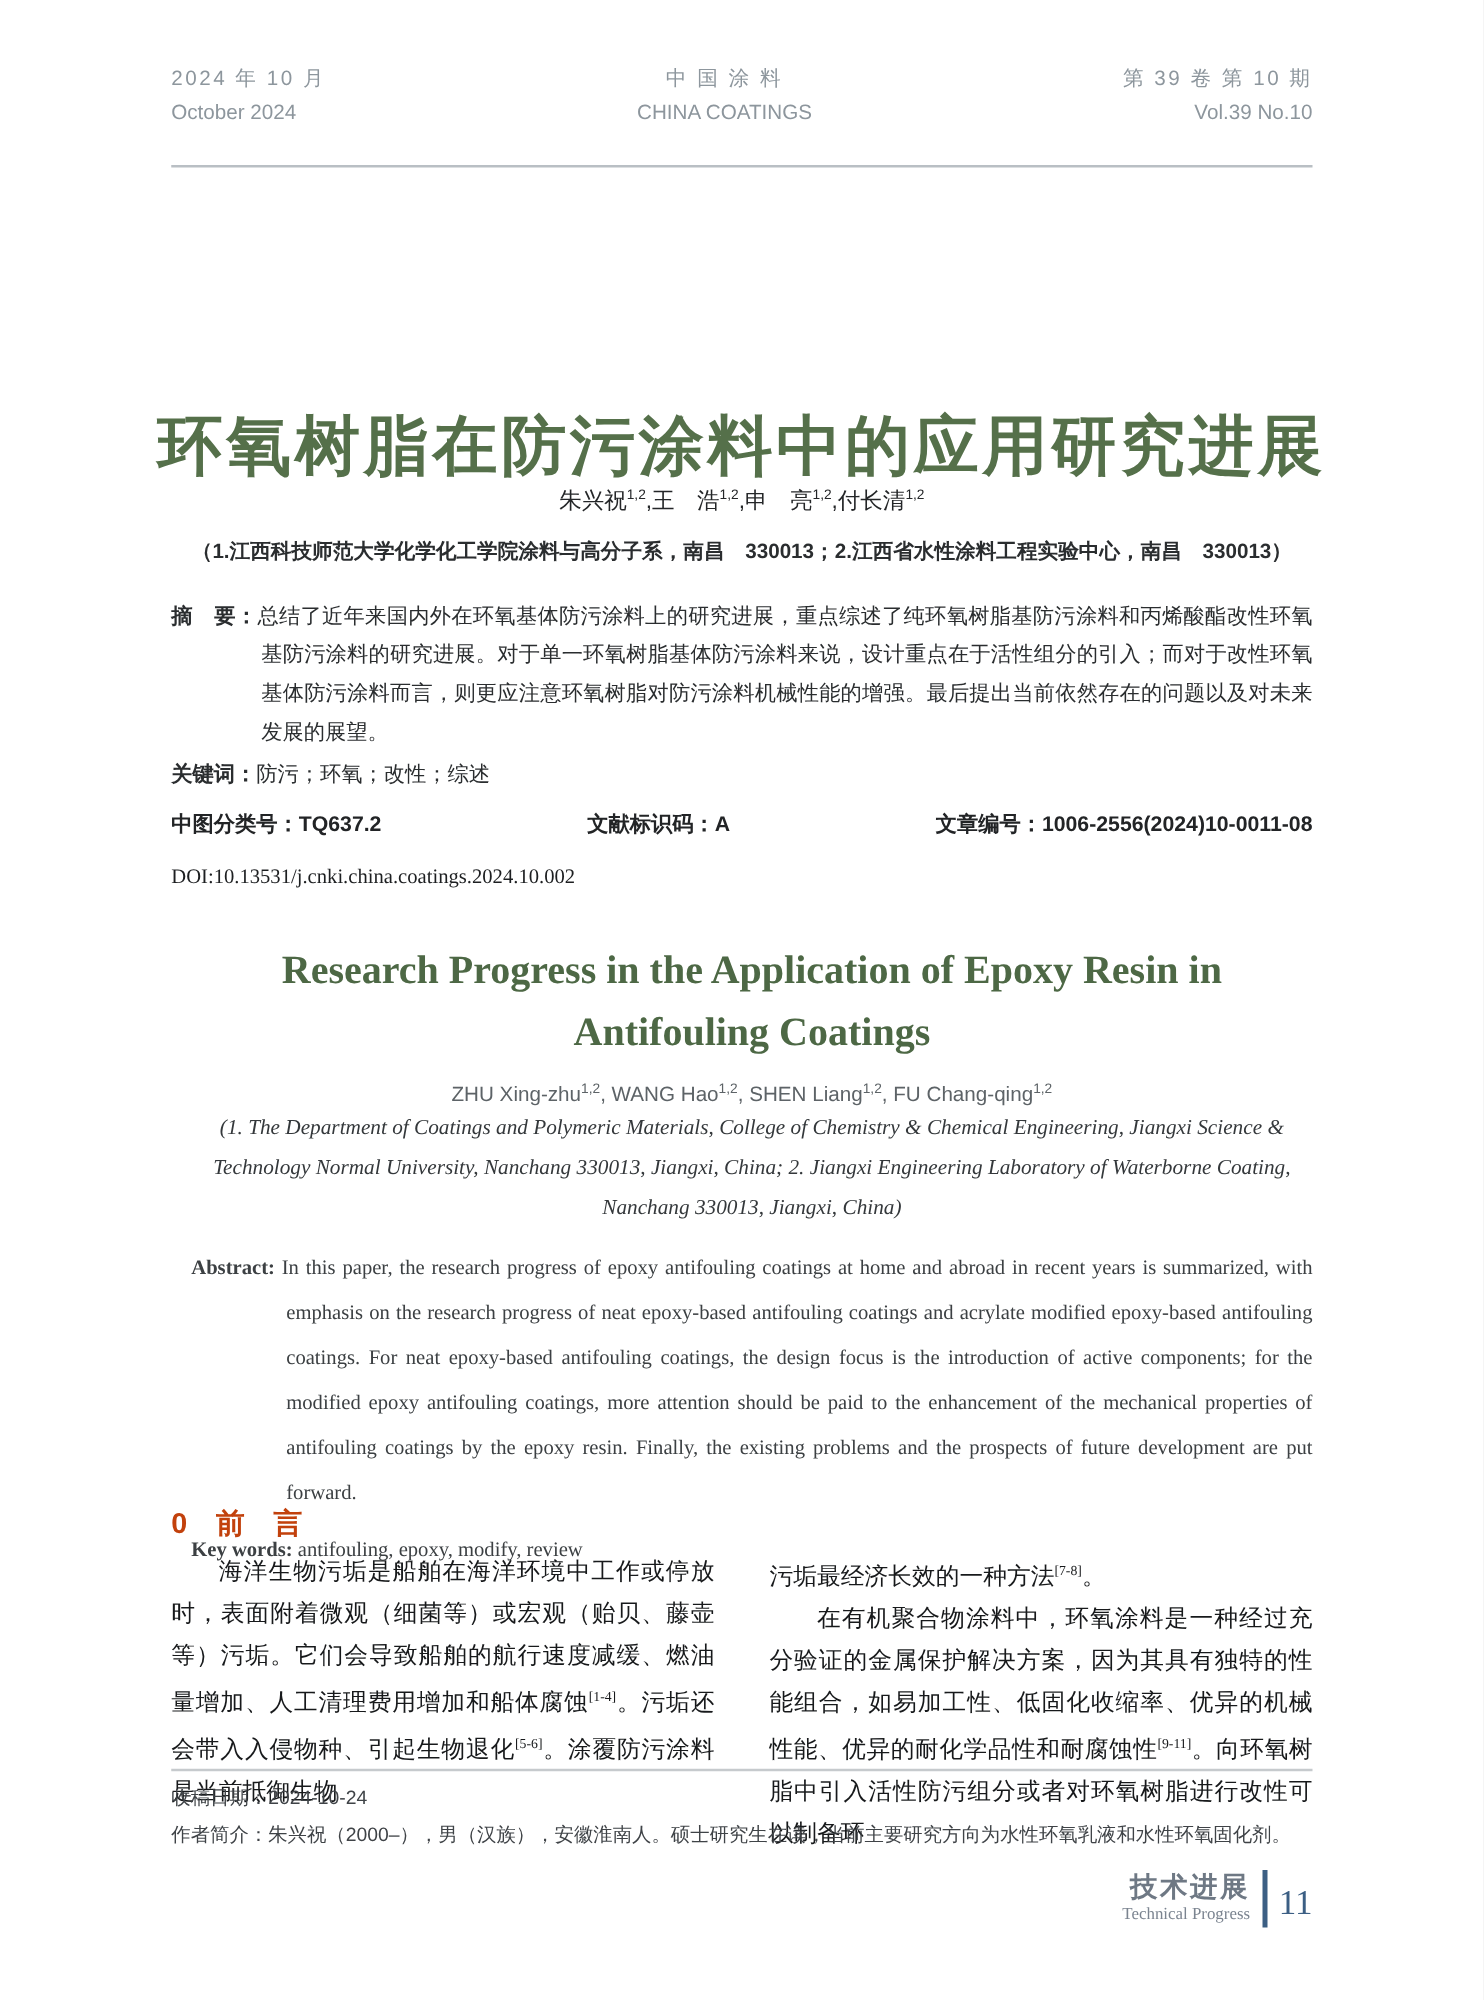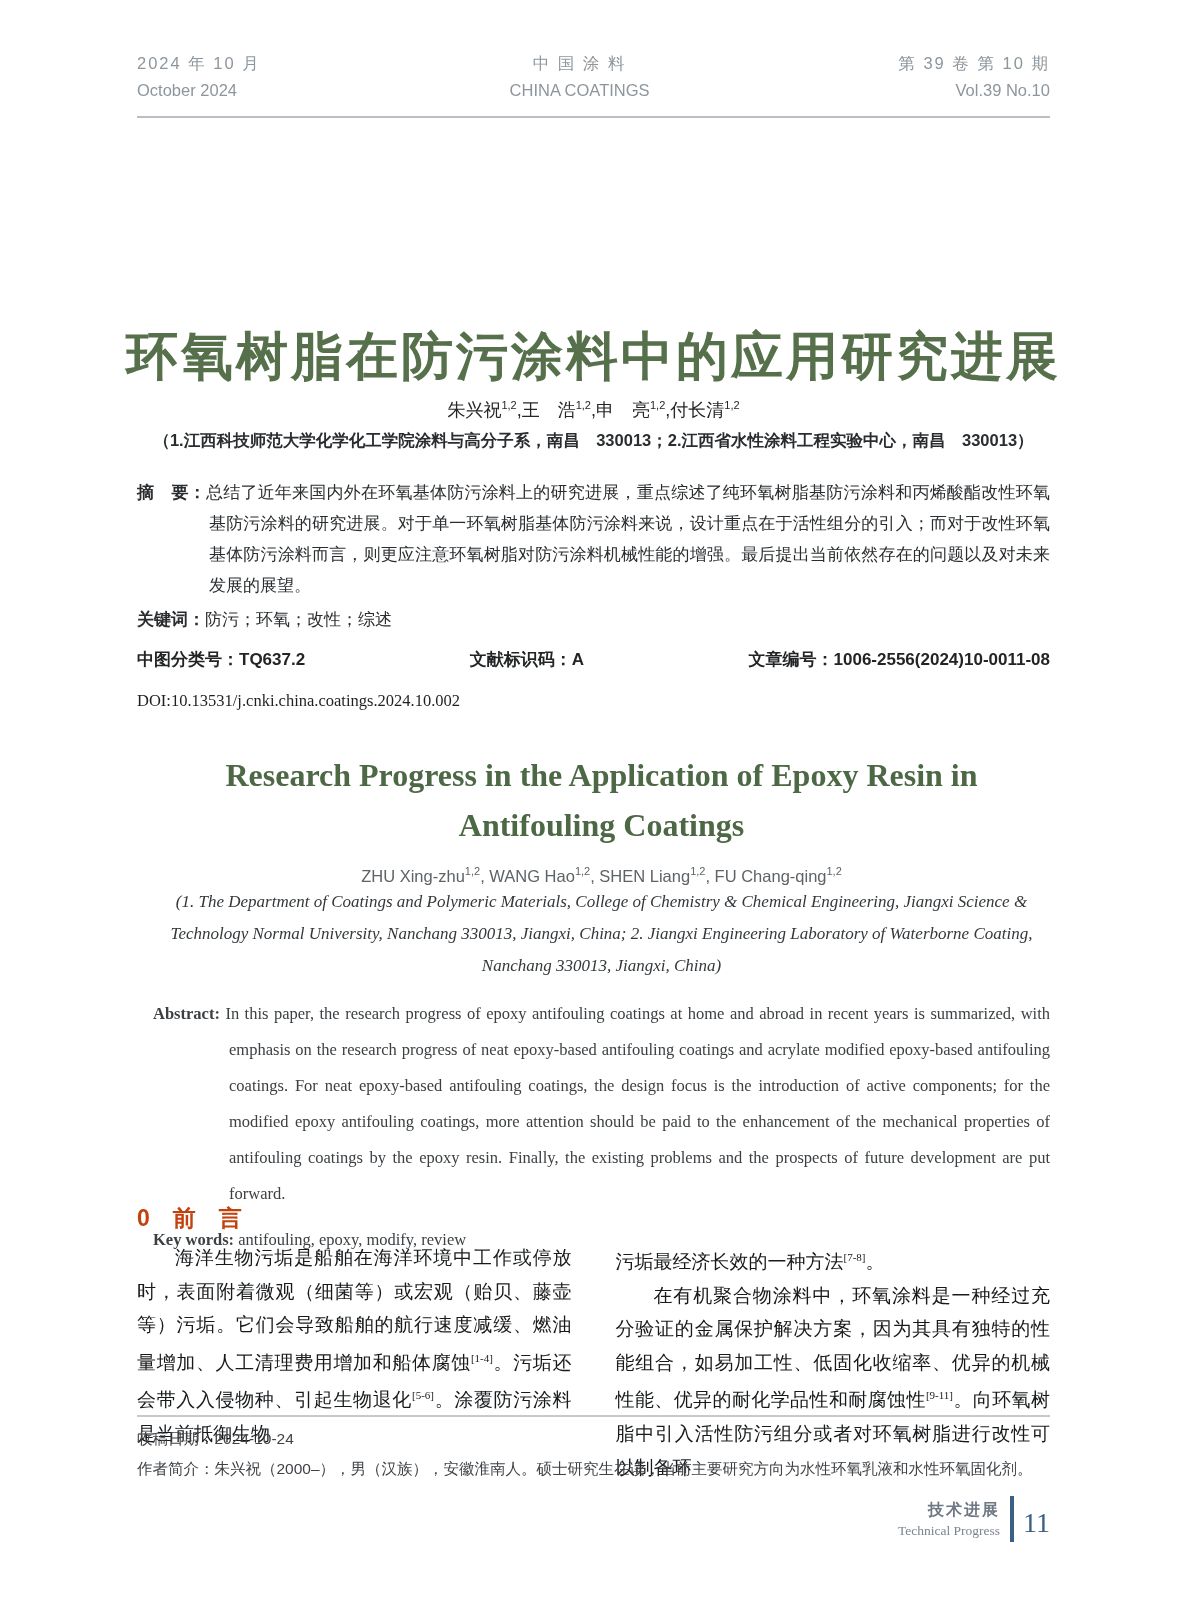--- a/index.html
+++ b/index.html
@@ -5,36 +5,36 @@
   html,body { margin:0; padding:0; background:#e8e8e8; }
   .page {
     position:relative; width:1187px; height:1600px; margin:0 auto;
     background:#ffffff; overflow:hidden;
     font-family:"Liberation Serif", serif; color:#1a1c1e;
   }
   
   .journal-header {
     position:absolute; top:50px; left:137px; right:137px;
     display:flex; justify-content:space-between; align-items:flex-end;
-    padding-bottom:12px; border-bottom:2px solid #b9bfc4;
+    padding-bottom:28px; border-bottom:2px solid #b9bfc4;
     color:#8d969d; font-family:"Liberation Sans", sans-serif;
     font-size:16.5px; line-height:27px;
   }
   .journal-header .hcol { display:flex; flex-direction:column; }
   .journal-header .center { text-align:center; }
   .journal-header .right  { text-align:right; }
   .journal-header .cn { letter-spacing:2px; }
   
   .title-cn {
     position:absolute; top:322px; left:0; width:100%; text-align:center;
     font-family:"Liberation Sans", sans-serif; font-weight:bold;
     font-size:52px; letter-spacing:3px; color:#55704a; white-space:nowrap;
   }
   .authors-cn {
-    position:absolute; top:398px; left:0; width:100%; text-align:center;
+    position:absolute; top:388px; left:0; width:100%; text-align:center;
     font-family:"Liberation Sans", sans-serif; font-size:18px; color:#242628;
   }
   .authors-cn sup, .authors-en sup { font-size:11px; }
   .affil-cn {
     position:absolute; top:430px; left:0; width:100%; text-align:center;
     font-family:"Liberation Sans", sans-serif; font-size:16.5px; color:#2a2d2f;font-weight:bold;
   }
   
   .meta-cn {
     position:absolute; top:477px; left:137px; right:137px;
@@ -97,21 +97,21 @@
     line-height:30px; color:#3f4347;
   }
   
   .page-footer {
     position:absolute; top:1496px; right:137px;
     display:flex; align-items:center;
   }
   .footer-labels { text-align:right; color:#6e7884; }
   .footer-cn {
     font-family:"Liberation Sans", sans-serif; font-weight:bold;
-    font-size:16px; line-height:24px; letter-spacing:2px;
+    font-size:22px; line-height:24px; letter-spacing:2px;
   }
   .footer-en { font-size:13.5px; line-height:18px; color:#7b8490; }
   .footer-bar { width:4px; height:46px; background:#3c5f84; margin:0 9px 0 10px; }
   .footer-page { font-size:28px; color:#3c5f84; padding-top:8px; }
 </style>
 </head>
 <body>
 
 <div class="page">
 

